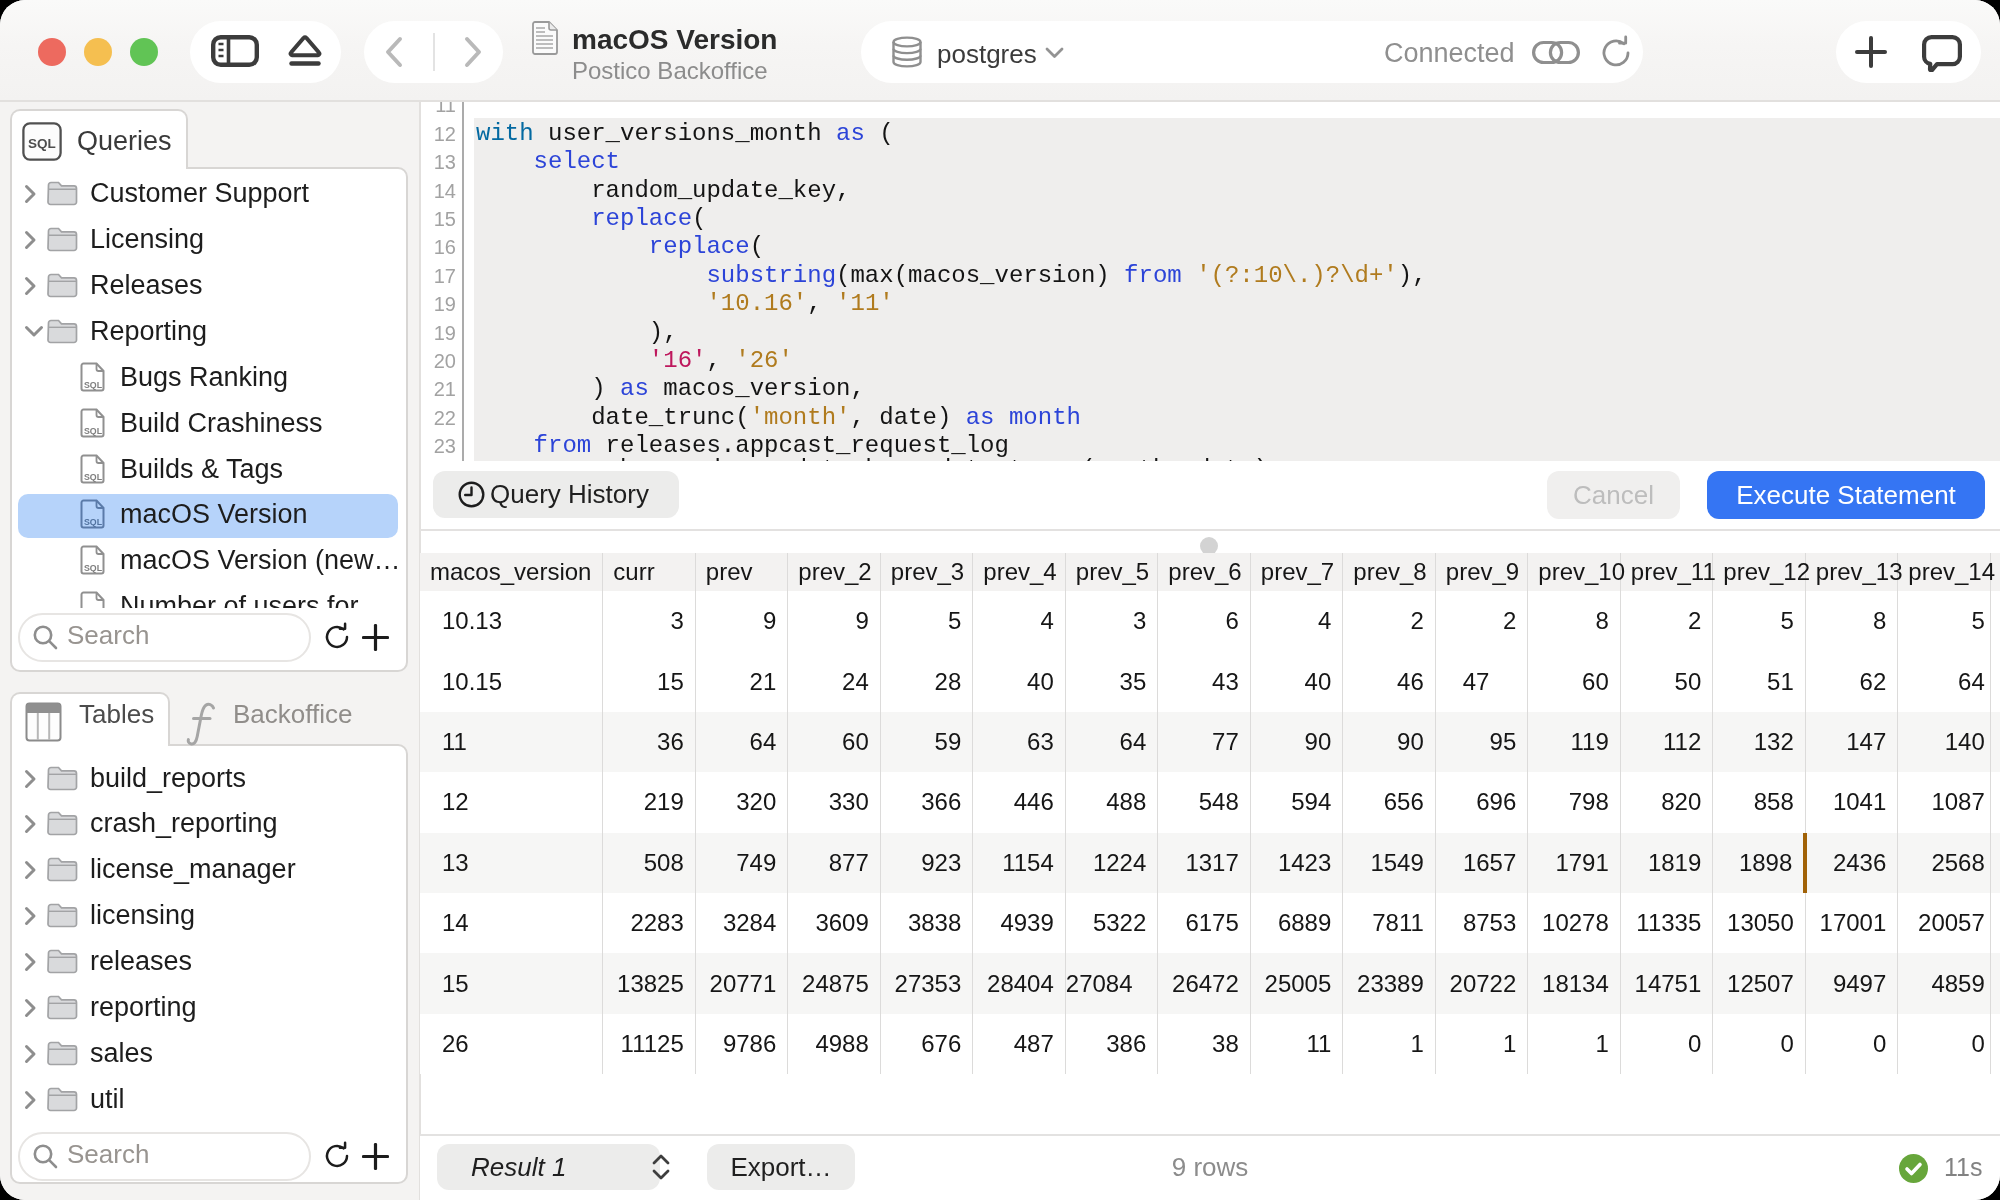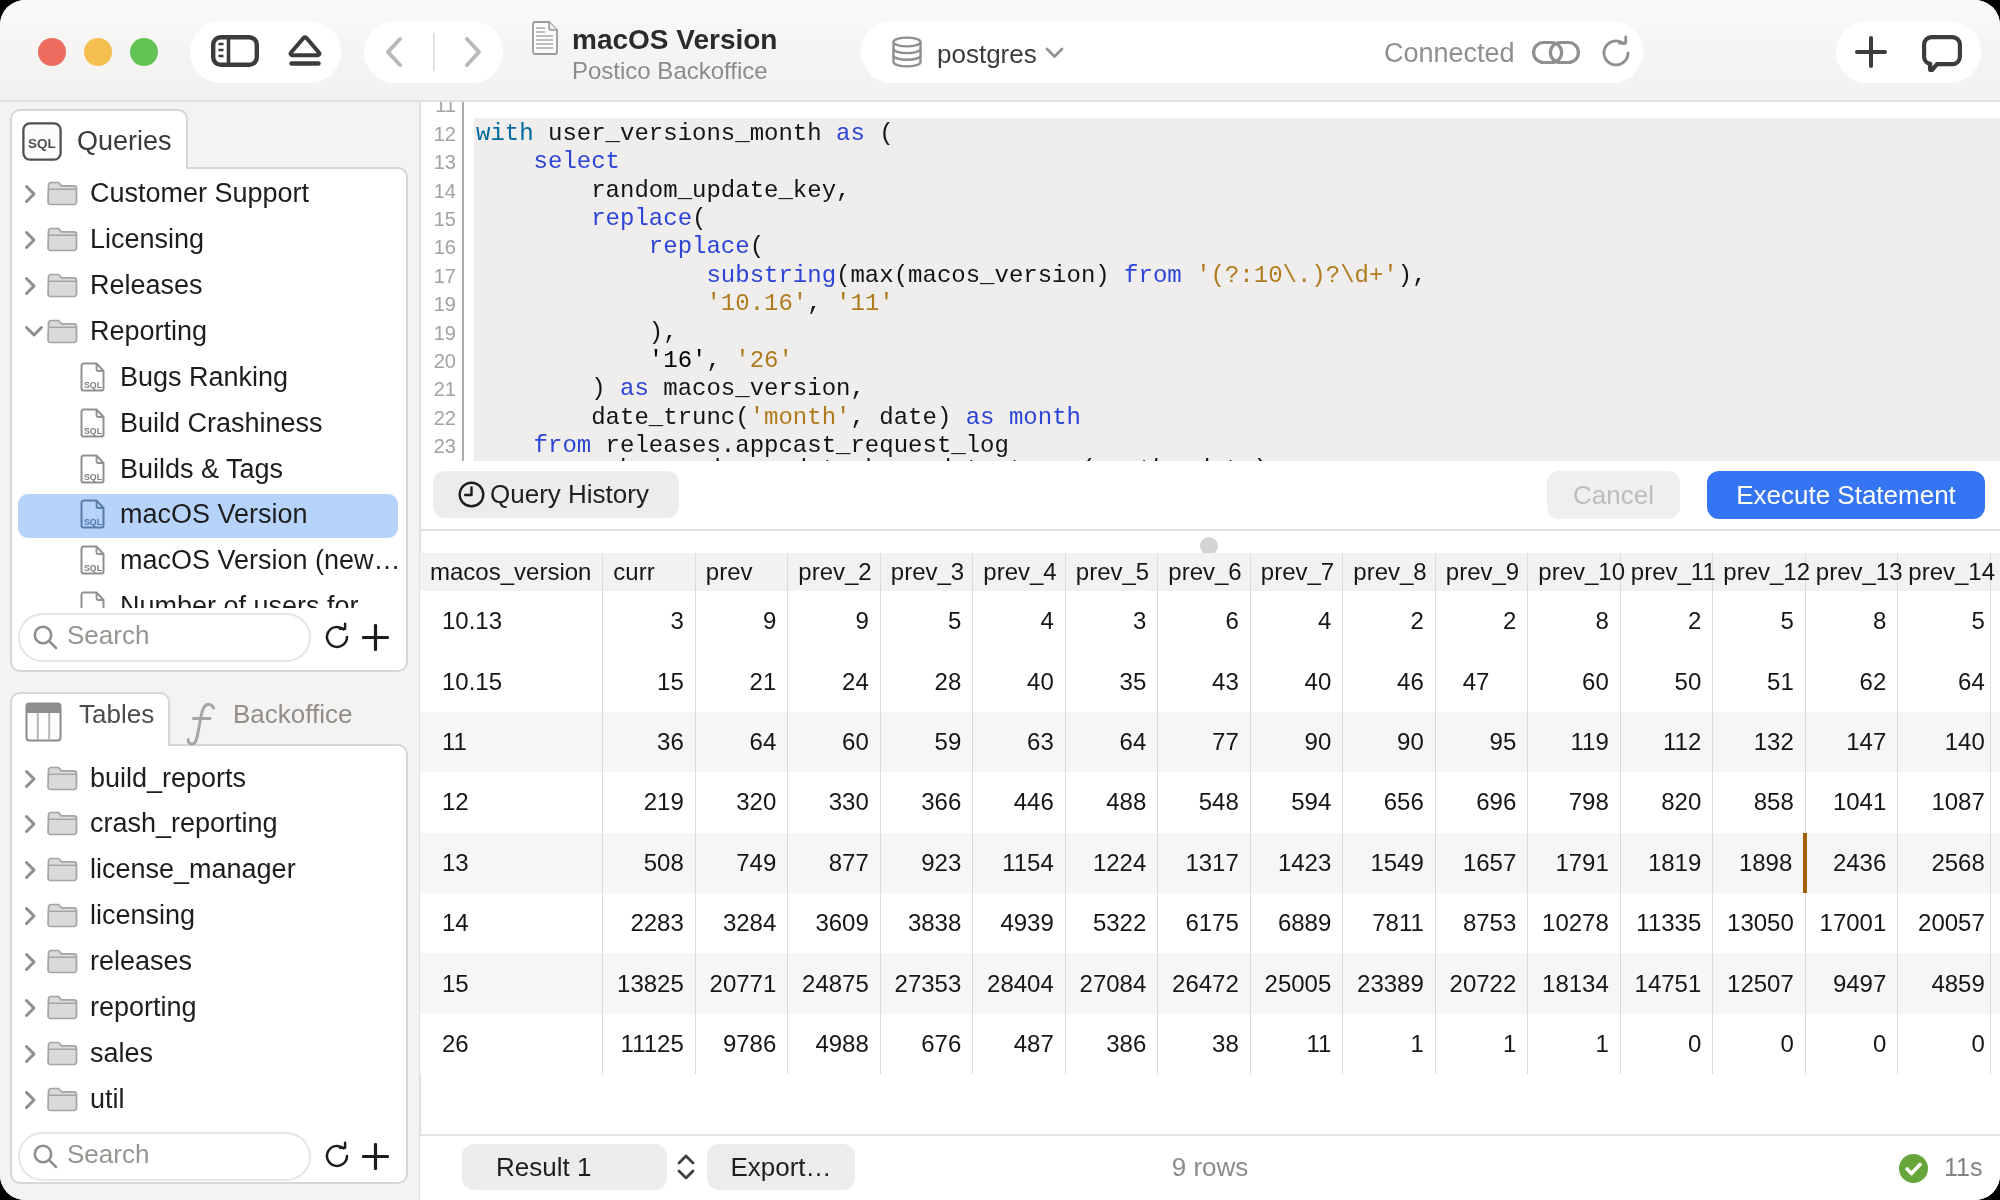--- a/index.html
+++ b/index.html
@@ -280,21 +280,21 @@
 <pre class="abs" style="left:55px;top:103.0px;"><span style="color:#141414">        </span><span style="color:#2c44d8">replace</span><span style="color:#141414">(</span></pre>
 <div class="ln" style="left:-1px;top:131.4px;">16</div>
 <pre class="abs" style="left:55px;top:131.4px;"><span style="color:#141414">            </span><span style="color:#2c44d8">replace</span><span style="color:#141414">(</span></pre>
 <div class="ln" style="left:-1px;top:159.8px;">17</div>
 <pre class="abs" style="left:55px;top:159.8px;"><span style="color:#141414">                </span><span style="color:#2c44d8">substring</span><span style="color:#141414">(max(macos_version) </span><span style="color:#2c44d8">from</span><span style="color:#141414"> </span><span style="color:#b07b1e">'(?:10\.)?\d+'</span><span style="color:#141414">),</span></pre>
 <div class="ln" style="left:-1px;top:188.2px;">19</div>
 <pre class="abs" style="left:55px;top:188.2px;"><span style="color:#141414">                </span><span style="color:#b07b1e">'10.16'</span><span style="color:#141414">, </span><span style="color:#b07b1e">'11'</span></pre>
 <div class="ln" style="left:-1px;top:216.6px;">19</div>
 <pre class="abs" style="left:55px;top:216.6px;"><span style="color:#141414">            ),</span></pre>
 <div class="ln" style="left:-1px;top:245.0px;">20</div>
-<pre class="abs" style="left:55px;top:245.0px;"><span style="color:#141414">            </span><span style="color:#000000">'16'</span><span style="color:#141414">, </span><span style="color:#b07b1e">'26'</span></pre>
+<pre class="abs" style="left:55px;top:245.0px;"><span style="color:#141414">            </span><span style="color:#be185d">'16'</span><span style="color:#141414">, </span><span style="color:#b07b1e">'26'</span></pre>
 <div class="ln" style="left:-1px;top:273.4px;">21</div>
 <pre class="abs" style="left:55px;top:273.4px;"><span style="color:#141414">        ) </span><span style="color:#2c44d8">as</span><span style="color:#141414"> macos_version,</span></pre>
 <div class="ln" style="left:-1px;top:301.8px;">22</div>
 <pre class="abs" style="left:55px;top:301.8px;"><span style="color:#141414">        date_trunc(</span><span style="color:#b07b1e">'month'</span><span style="color:#141414">, date) </span><span style="color:#2c44d8">as</span><span style="color:#141414"> </span><span style="color:#2c44d8">month</span></pre>
 <div class="ln" style="left:-1px;top:330.2px;">23</div>
 <pre class="abs" style="left:55px;top:330.2px;"><span style="color:#141414">    </span><span style="color:#2c44d8">from</span><span style="color:#141414"> releases.appcast_request_log</span></pre>
 <pre class="abs" style="left:55px;top:354px;"><span style="color:#141414">    group by random_update_key, date_trunc(month, date)</span></pre>
 </div>
 <div class="abs" style="left:420px;top:529px;width:1580px;height:2px;background:#e3e1e0;"></div>
 <div class="pillbtn" style="left:433px;top:471px;width:246px;height:47px;">
@@ -461,21 +461,21 @@
           <td style="border-right:1px solid #dcdbda;padding:0 5px 0 0;text-align:right;">20057</td>
           <td></td>
         </tr>
 <tr style="height:60.4px;background:#f6f6f5;">
           <td style="border-right:1px solid #dcdbda;padding:0 0 0 22px;">15</td>
           <td style="border-right:1px solid #dcdbda;padding:0 11px 0 0;text-align:right;">13825</td>
           <td style="border-right:1px solid #dcdbda;padding:0 11px 0 0;text-align:right;">20771</td>
           <td style="border-right:1px solid #dcdbda;padding:0 11px 0 0;text-align:right;">24875</td>
           <td style="border-right:1px solid #dcdbda;padding:0 11px 0 0;text-align:right;">27353</td>
           <td style="border-right:1px solid #dcdbda;padding:0 11px 0 0;text-align:right;">28404</td>
-          <td style="border-right:1px solid #dcdbda;padding:0 11px 0 0;text-align:right;">27084</td>
+          <td style="border-right:1px solid #dcdbda;padding:0 11px 0 0;">27084</td>
           <td style="border-right:1px solid #dcdbda;padding:0 11px 0 0;text-align:right;">26472</td>
           <td style="border-right:1px solid #dcdbda;padding:0 11px 0 0;text-align:right;">25005</td>
           <td style="border-right:1px solid #dcdbda;padding:0 11px 0 0;text-align:right;">23389</td>
           <td style="border-right:1px solid #dcdbda;padding:0 11px 0 0;text-align:right;">20722</td>
           <td style="border-right:1px solid #dcdbda;padding:0 11px 0 0;text-align:right;">18134</td>
           <td style="border-right:1px solid #dcdbda;padding:0 11px 0 0;text-align:right;">14751</td>
           <td style="border-right:1px solid #dcdbda;padding:0 11px 0 0;text-align:right;">12507</td>
           <td style="border-right:1px solid #dcdbda;padding:0 11px 0 0;text-align:right;">9497</td>
           <td style="border-right:1px solid #dcdbda;padding:0 5px 0 0;text-align:right;">4859</td>
           <td></td>
@@ -496,21 +496,21 @@
           <td style="border-right:1px solid #dcdbda;padding:0 11px 0 0;text-align:right;">0</td>
           <td style="border-right:1px solid #dcdbda;padding:0 11px 0 0;text-align:right;">0</td>
           <td style="border-right:1px solid #dcdbda;padding:0 11px 0 0;text-align:right;">0</td>
           <td style="border-right:1px solid #dcdbda;padding:0 5px 0 0;text-align:right;">0</td>
           <td></td>
         </tr>
 </tbody>
     </table>
 <div class="abs" style="left:420px;top:1134px;width:1580px;height:2px;background:#e3e2e1;"></div>
 <div class="abs" style="left:420px;top:1136px;width:1580px;height:64px;background:#fff;"></div>
-<div class="pillbtn" style="left:462px;top:1144px;width:205px;height:46px;">
+<div class="pillbtn" style="left:437px;top:1144px;width:223px;height:46px;font-style:italic;">
 <div class="abs" style="left:34px;top:0;line-height:46px;">Result 1</div>
 <svg class="abs" style="left:212px;top:9px;" width="24" height="28" viewBox="0 0 24 28">
 <path d="M5 10 L12 3 L19 10" fill="none" stroke="#3e3e3e" stroke-width="2.8" stroke-linecap="round" stroke-linejoin="round"></path>
 <path d="M5 18 L12 25 L19 18" fill="none" stroke="#3e3e3e" stroke-width="2.8" stroke-linecap="round" stroke-linejoin="round"></path>
 </svg>
 </div>
 <div class="pillbtn" style="left:707px;top:1144px;width:148px;height:46px;text-align:center;line-height:46px;">Export…</div>
 <div class="abs" style="left:1110px;top:1144px;width:200px;text-align:center;line-height:46px;font-size:26px;color:#8c8c8c;">9 rows</div>
 <svg class="abs" style="left:1899px;top:1154px;" width="29" height="29" viewBox="0 0 29 29">
 <circle cx="14.5" cy="14.5" r="14.5" fill="#67a63b"></circle>

